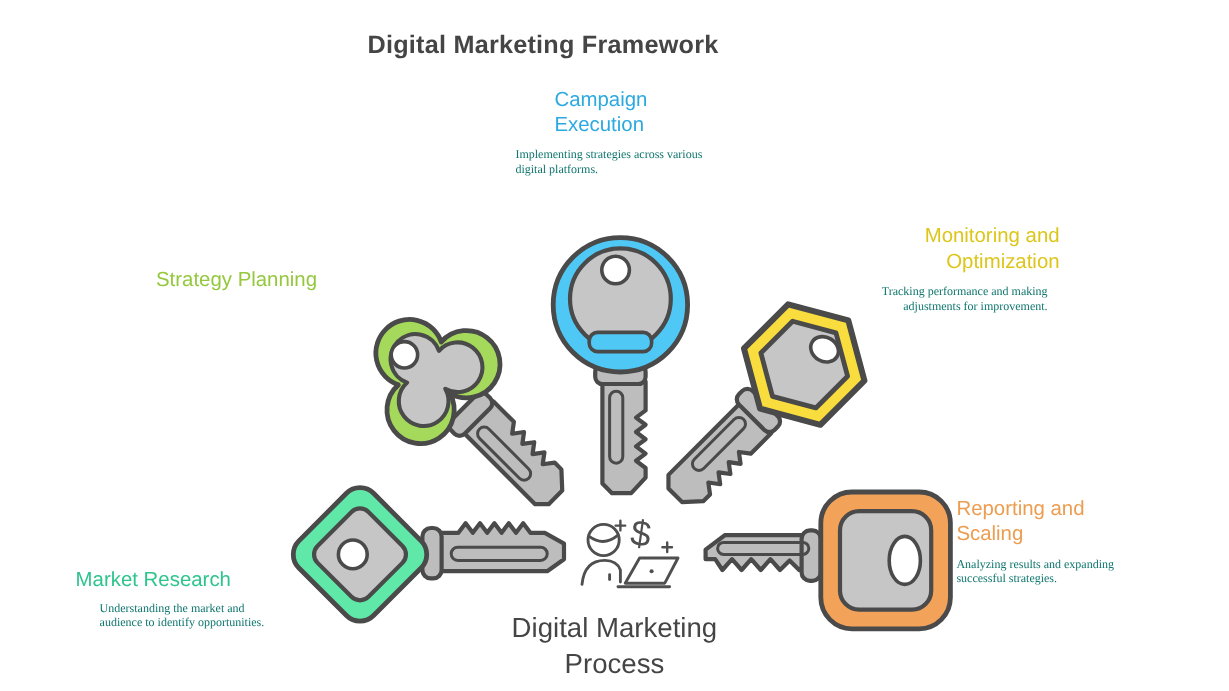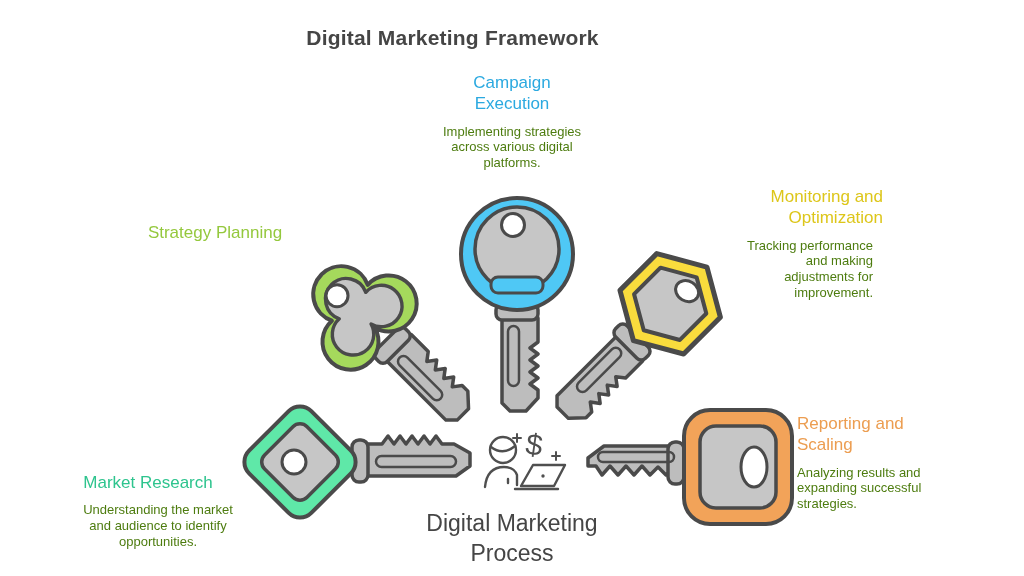--- a/index.html
+++ b/index.html
@@ -3,23 +3,23 @@
 <meta charset="utf-8">
 <style>
   * { margin:0; padding:0; box-sizing:border-box; }
   html,body { width:1024px; height:576px; background:#ffffff; overflow:hidden;
               font-family:"Liberation Sans", sans-serif; }
   .stage { position:absolute; }
   .abs { position:absolute; }
   .page-title { position:absolute; top:26px; left:0; width:905px; text-align:center;
                 font-size:21px; font-weight:bold; color:#454545; letter-spacing:.2px; }
   .stage-title { font-size:17px; line-height:1.25; }
-  .stage-desc  { font-size:13px; line-height:1.22; color:#4d7c0f; margin-top:9px; }
-  .t-center { text-align:center; }
-  .t-right  { text-align:center; }
+  .stage-desc  { font-size:10px; line-height:1.22; color:#0f766e; margin-top:9px;font-family:Liberation Serif, serif; }
+  .t-center { text-align:left; }
+  .t-right  { text-align:left; }
   .t-left   { text-align:left; }
   .mx-auto  { margin-left:auto; margin-right:auto; }
   .ml-auto  { margin-left:auto; }
   .center-label { position:absolute; top:509px; left:392px; width:240px; text-align:center;
                   font-size:23px; color:#454545; line-height:1.3; }
   .center-label span { display:inline-block; max-width:175px; }
   .keysvg { display:block; }
   .rot-l { transform:rotate(-45deg); transform-origin:65px 110px; }
   .rot-r { transform:rotate(45deg);  transform-origin:65px 110px; }
 </style>

